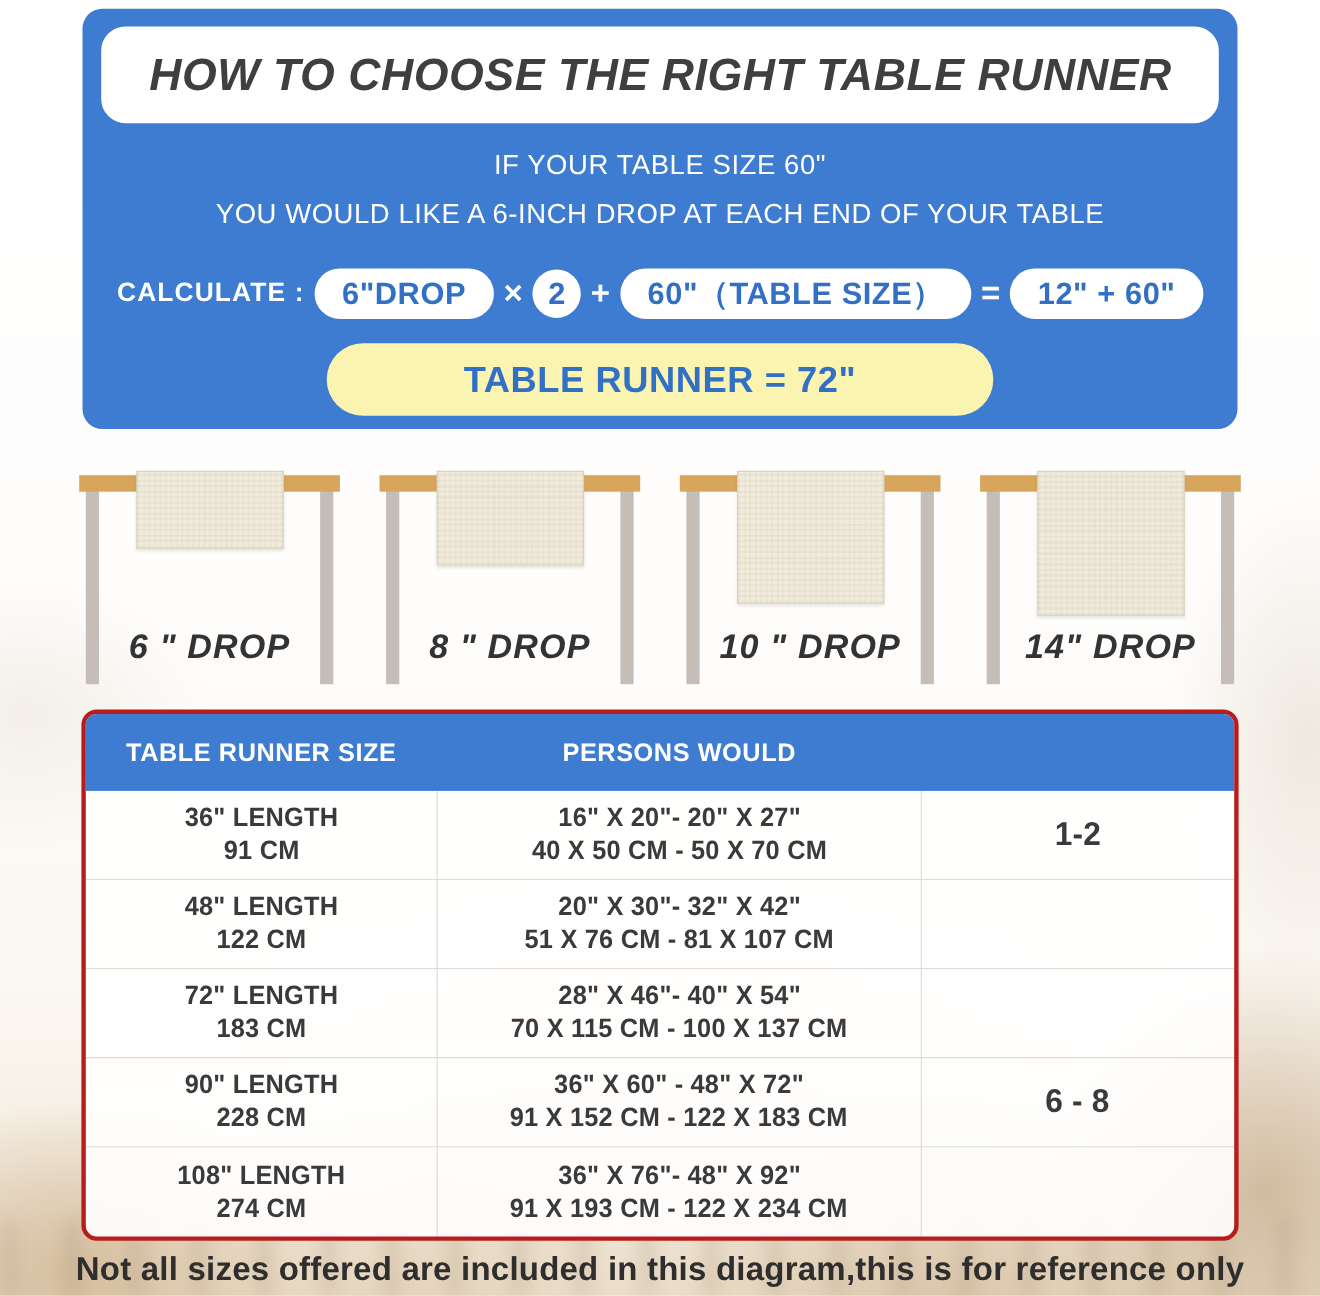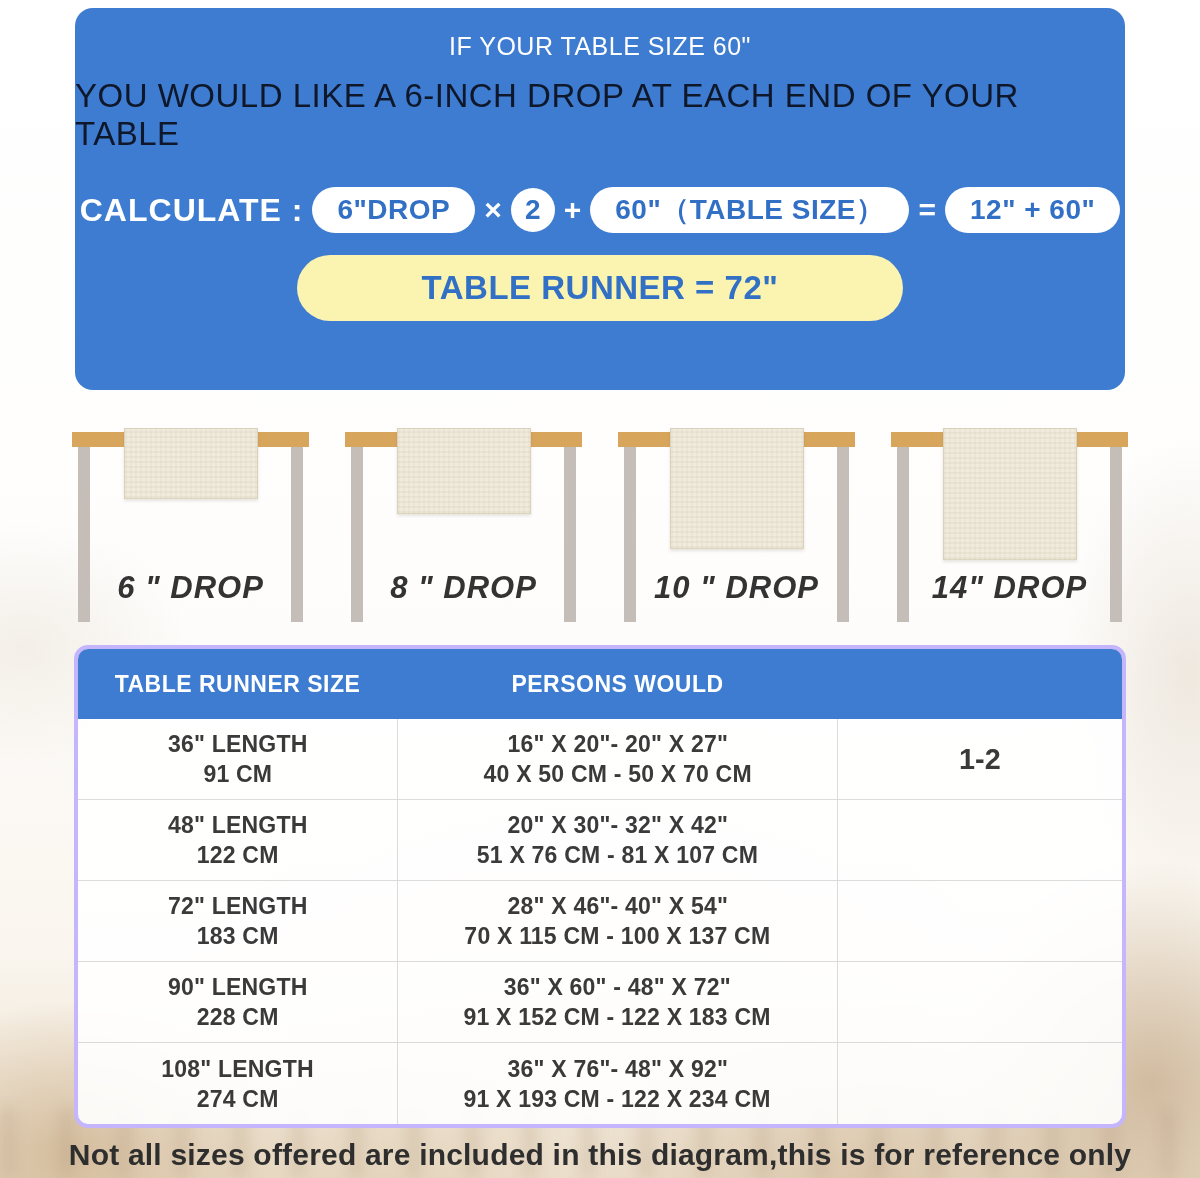--- a/index.html
+++ b/index.html
@@ -45,26 +45,26 @@
     background: #ffffff;
     border-radius: 22px;
     display: flex; align-items: center; justify-content: center;
   }
   .title-text {
     font-size: 41px; font-weight: 900; font-style: italic;
     color: #3F3F3F; letter-spacing: 0.5px; white-space: nowrap;
     transform: scaleX(0.99);
   }
   .sub-line1 { margin-top: 24px; color: #ffffff; font-size: 25px; letter-spacing: 0.5px; }
-  .sub-line2 { margin-top: 16px; color: #0f172a; font-size: 33px; letter-spacing: 0.5px; }
+  .sub-line2 { margin-top: 16px; color: #ffffff; font-size: 25px; letter-spacing: 0.5px; }
   .calc-row {
     margin-top: 34px;
     display: flex; align-items: center; justify-content: center; gap: 9px;
   }
-  .calc-label { color: #ffffff; font-weight: 800; font-size: 32px; letter-spacing: 1px; white-space: nowrap; }
+  .calc-label { color: #ffffff; font-weight: 800; font-size: 24px; letter-spacing: 1px; white-space: nowrap; }
   .pill {
     background: #ffffff; border-radius: 25px; height: 46px;
     display: flex; align-items: center; justify-content: center;
     padding: 0 25px; color: #3270C6; font-weight: 800; font-size: 28px;
     white-space: nowrap; letter-spacing: 0.5px;
   }
   .op { color: #ffffff; font-weight: 800; font-size: 30px; }
   .mult-circle {
     width: 44px; height: 44px; border-radius: 50%;
     background: #ffffff; color: #3270C6;
@@ -109,21 +109,21 @@
     position: absolute; left: 0; right: 0; top: 150px;
     text-align: center;
     font-size: 31px; font-weight: 900; font-style: italic;
     color: #333333; letter-spacing: 1px; white-space: nowrap;
   }
   
   .size-panel {
     position: absolute; left: 74px; top: 645px;
     width: 1052px; height: 483px;
     box-sizing: border-box;
-    border: 4px solid #c4b5fd;
+    border: 4px solid #b91c1c;
     border-radius: 14px;
     background: rgba(255,255,255,0.90);
     overflow: hidden;
   }
   .size-header {
     height: 70px; background: #3D7CD0;
     display: grid; grid-template-columns: 319px 441px 1fr;
     align-items: center;
   }
   .size-header .hcell {
@@ -155,20 +155,23 @@
     letter-spacing: 0.2px;
   }
 </style>
 </head>
 <body>
 
 <div class="backdrop"></div>
 <div class="backdrop-slats"></div>
 
 <div class="top-panel">
+  <div class="title-box">
+    <div class="title-text">HOW TO CHOOSE THE RIGHT TABLE RUNNER</div>
+  </div>
   <div class="sub-line1">IF YOUR TABLE SIZE 60"</div>
   <div class="sub-line2">YOU WOULD LIKE A 6-INCH DROP AT EACH END OF YOUR TABLE</div>
 
   <div class="calc-row">
     <span class="calc-label">CALCULATE :</span>
     <span class="pill">6"DROP</span>
     <span class="op">×</span>
     <span class="mult-circle">2</span>
     <span class="op">+</span>
     <span class="pill">60"（TABLE SIZE）</span>
@@ -254,20 +257,23 @@
 
   <div class="t-row">
     <div class="cell">
       <span class="line">90" LENGTH</span>
       <span class="line">228 CM</span>
     </div>
     <div class="cell mid">
       <span class="line">36" X 60" - 48" X 72"</span>
       <span class="line">91 X 152 CM - 122 X 183 CM</span>
     </div>
+    <div class="cell persons">
+      <span class="line">6 - 8</span>
+    </div>
   </div>
 
   <div class="t-row">
     <div class="cell">
       <span class="line">108" LENGTH</span>
       <span class="line">274 CM</span>
     </div>
     <div class="cell mid">
       <span class="line">36" X 76"- 48" X 92"</span>
       <span class="line">91 X 193 CM - 122 X 234 CM</span>

